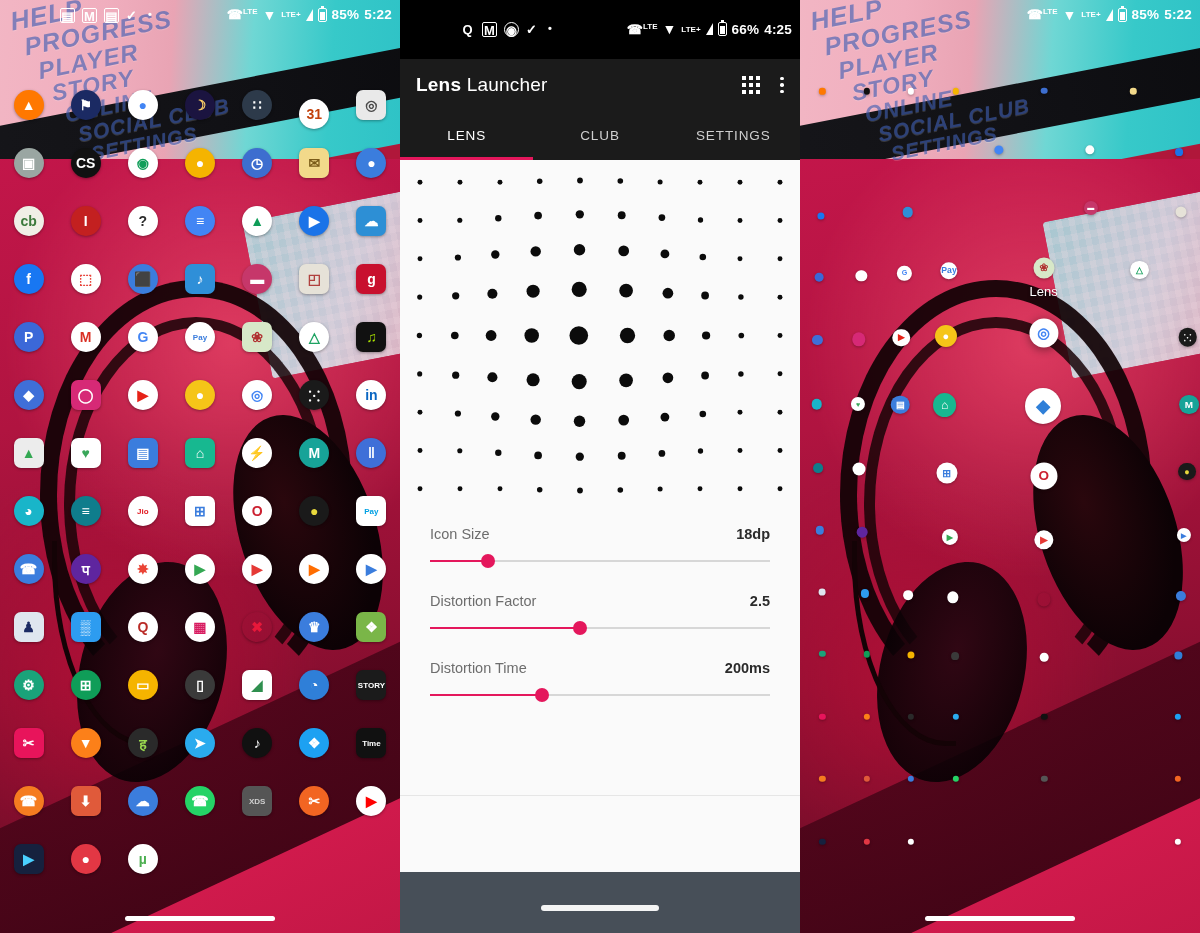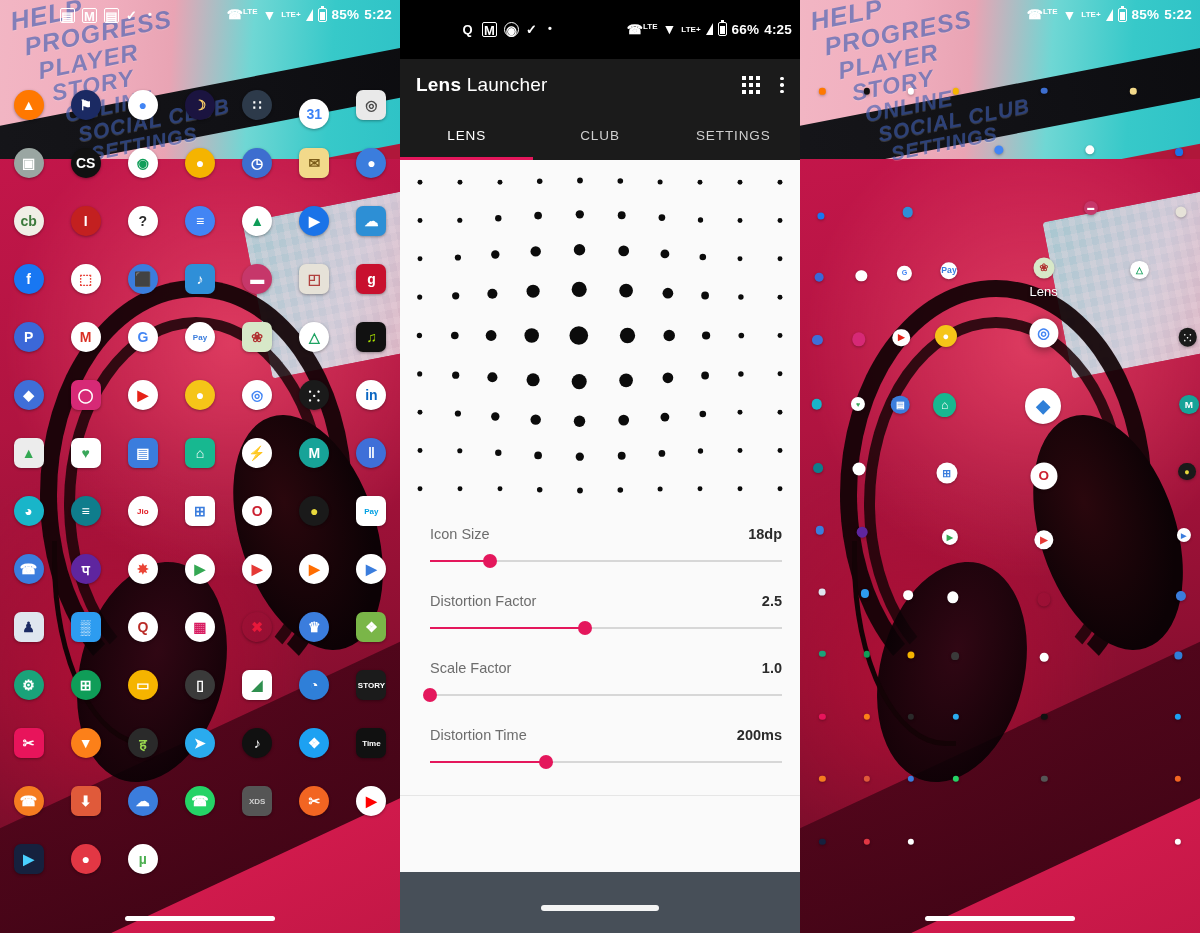--- a/index.html
+++ b/index.html
@@ -141,21 +141,21 @@
   .tab { flex:1; display:flex; align-items:center; justify-content:center;
          color:#fff; font-size:13.5px; letter-spacing:.9px; position:relative; }
   .tab.inactive { color:#cfcfcf; }
   .tab-underline { position:absolute; bottom:0; left:0; width:33.3333%; height:3px; background:#e4175c; z-index:11; }
 
   .lens-canvas { position:absolute; top:163px; left:0; right:0; height:345px;
                  background:#fafafa; overflow:hidden; }
   .lens-canvas svg { display:block; }
 
   .sliders { position:absolute; top:508px; left:0; right:0; bottom:61px;
-             background:#fafafa; padding:18px 18px 0 30px; }
+             background:#fafafa; padding:18px 30px 0 30px; }
   .slider-row { margin-bottom:22px; }
   .slider-head { display:flex; justify-content:space-between; align-items:baseline; }
   .slider-label { color:#6d6d6d; font-size:14.5px; }
   .slider-value { color:#2b2b2b; font-size:14.5px; font-weight:bold; }
   .slider-track { position:relative; height:20px; margin-top:9px; }
   .slider-track .bar { position:absolute; top:9px; left:0; right:0; height:2px; background:#d7d7d7; }
   .slider-track .fill { position:absolute; top:9px; left:0; height:2px; background:#e4175c; }
   .slider-track .knob { position:absolute; top:3px; width:14px; height:14px;
                         border-radius:50%; background:#e4175c; transform:translateX(-7px); }
   .sep { position:absolute; left:0; right:0; height:1px; background:#e6e6e6; }
@@ -231,21 +231,21 @@
         <div class="appcell">
           <div class="appicon" style="background: rgb(255, 255, 255); color: rgb(66, 133, 244);">●</div>
         </div>
         <div class="appcell">
           <div class="appicon" style="background: rgb(27, 20, 64); color: rgb(255, 209, 102);">☽</div>
         </div>
         <div class="appcell">
           <div class="appicon" style="background: rgb(45, 58, 74); color: rgb(255, 255, 255);">∷</div>
         </div>
         <div class="appcell">
-          <div class="appicon" style="background: rgb(255, 255, 255); color: #3b82f6; margin-top: 18px;">31</div>
+          <div class="appicon" style="background: rgb(255, 255, 255); color: #c2410c; margin-top: 18px;">31</div>
         </div>
         <div class="appcell">
           <div class="appicon sq" style="background: rgb(233, 233, 233); color: rgb(74, 74, 74);">◎</div>
         </div>
         <div class="appcell">
           <div class="appicon" style="background: rgb(154, 166, 162); color: rgb(255, 255, 255);">▣</div>
         </div>
         <div class="appcell">
           <div class="appicon" style="background: rgb(17, 17, 17); color: rgb(255, 255, 255);">CS</div>
         </div>
@@ -671,31 +671,20 @@
             <span class="slider-value">2.5</span>
           </div>
           <div class="slider-track">
             <div class="bar"></div>
             <div class="fill" style="width: 44%;"></div>
             <div class="knob" style="left: 44%;"></div>
           </div>
         </div>
         <div class="slider-row">
           <div class="slider-head">
-            <span class="slider-label">Scale Factor</span>
-            <span class="slider-value">1.0</span>
-          </div>
-          <div class="slider-track">
-            <div class="bar"></div>
-            <div class="fill" style="width: 0%;"></div>
-            <div class="knob" style="left: 0%;"></div>
-          </div>
-        </div>
-        <div class="slider-row">
-          <div class="slider-head">
             <span class="slider-label">Distortion Time</span>
             <span class="slider-value">200ms</span>
           </div>
           <div class="slider-track">
             <div class="bar"></div>
             <div class="fill" style="width: 33%;"></div>
             <div class="knob" style="left: 33%;"></div>
           </div>
         </div>
         <div class="sep" style="top: 287px;"></div>

